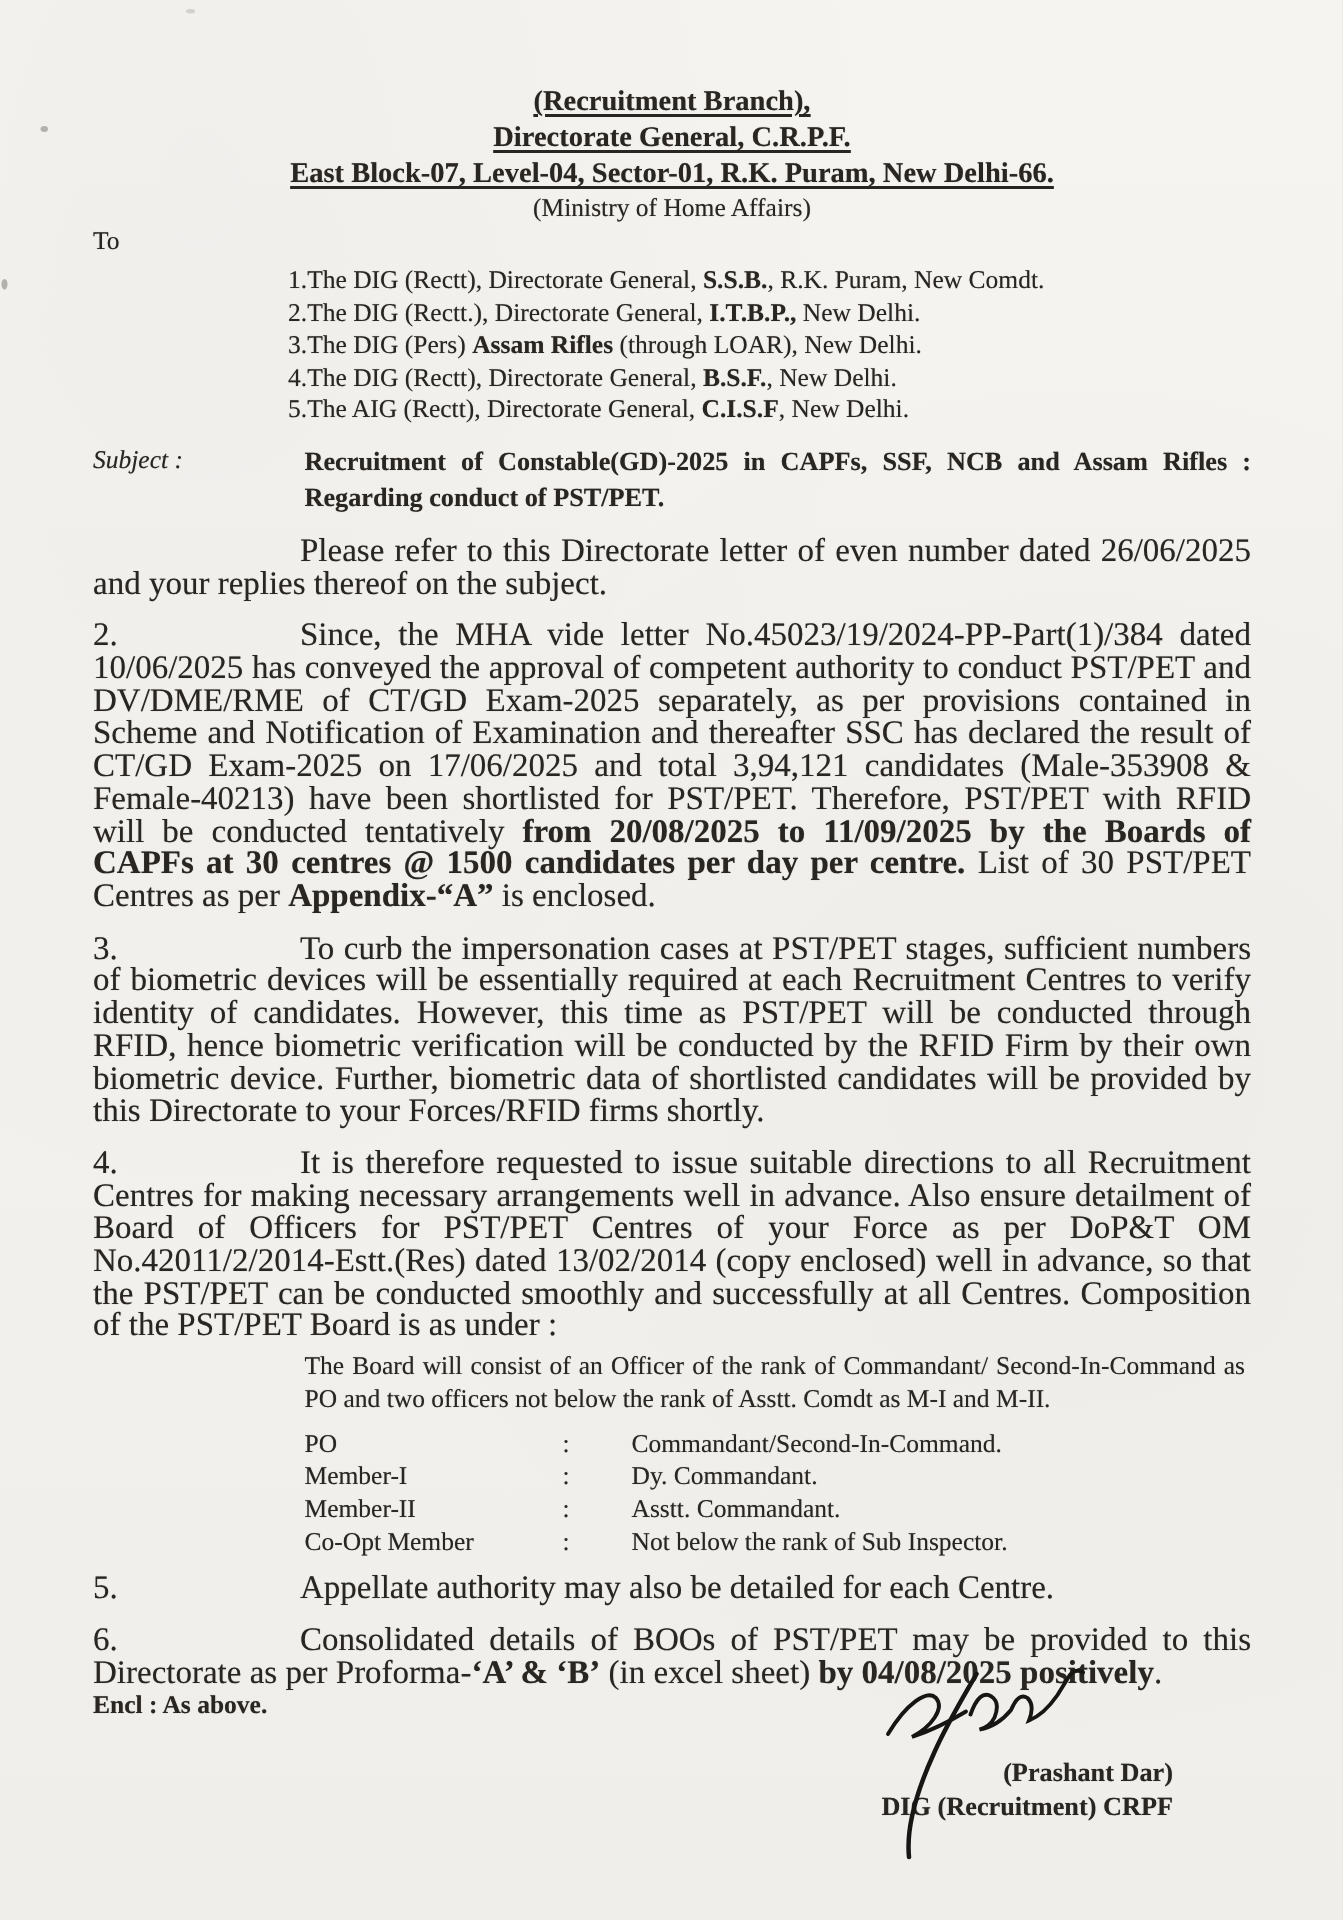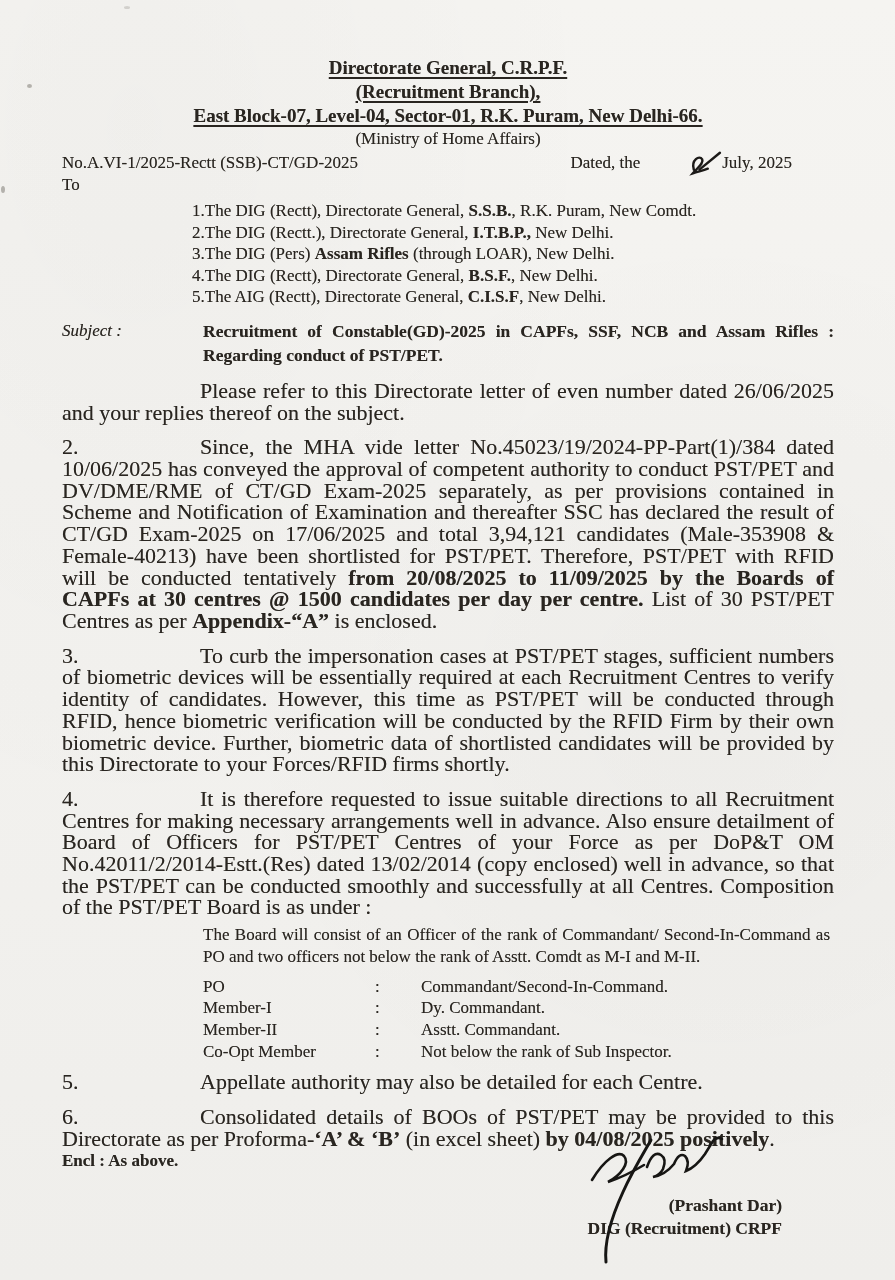--- a/index.html
+++ b/index.html
@@ -60,35 +60,26 @@
 </head>
 <body>
 
 <div class="paper">
   <div class="speck s1"></div>
   <div class="speck s2"></div>
   <div class="speck s3"></div>
 
   <div class="content">
 
+    <div class="h-line u">(Recruitment Branch),</div>
     <div class="h-line u">Directorate General, C.R.P.F.</div>
-    <div class="h-line u">(Recruitment Branch),</div>
     <div class="h-line u">East Block-07, Level-04, Sector-01, R.K. Puram, New Delhi-66.</div>
     <div class="h-min">(Ministry of Home Affairs)</div>
 
     <div class="refrow">
-      <span class="ref-no">No.A.VI-1/2025-Rectt (SSB)-CT/GD-2025</span>
-      <span class="ref-right">
-        <span class="dated-label">Dated, the</span>
-        <svg class="day-mark" viewBox="0 0 38 30" fill="none">
-          <path d="M7 21 C4 11 13 5 16 10 C18 14 11 19 6 25 C12 23 17 22 22 20" stroke="#1c1a18" stroke-width="2.6" stroke-linecap="round"></path>
-          <path d="M13 21 L35 3" stroke="#1c1a18" stroke-width="2.6" stroke-linecap="round"></path>
-        </svg>
-        <span>July, 2025</span>
-      </span>
     </div>
     <div class="to-label">To</div>
 
     <div class="recipients">
       <div><span>1.The DIG (Rectt), Directorate General, </span><b>S.S.B.</b><span>, R.K. Puram, New Comdt.</span></div>
       <div><span>2.The DIG (Rectt.), Directorate General, </span><b>I.T.B.P.,</b><span>  New Delhi.</span></div>
       <div><span>3.The DIG (Pers) </span><b>Assam Rifles</b><span> (through LOAR), New Delhi.</span></div>
       <div><span>4.The DIG (Rectt), Directorate General, </span><b>B.S.F.</b><span>, New Delhi.</span></div>
       <div><span>5.The AIG (Rectt), Directorate General, </span><b>C.I.S.F</b><span>, New Delhi.</span></div>
     </div>

